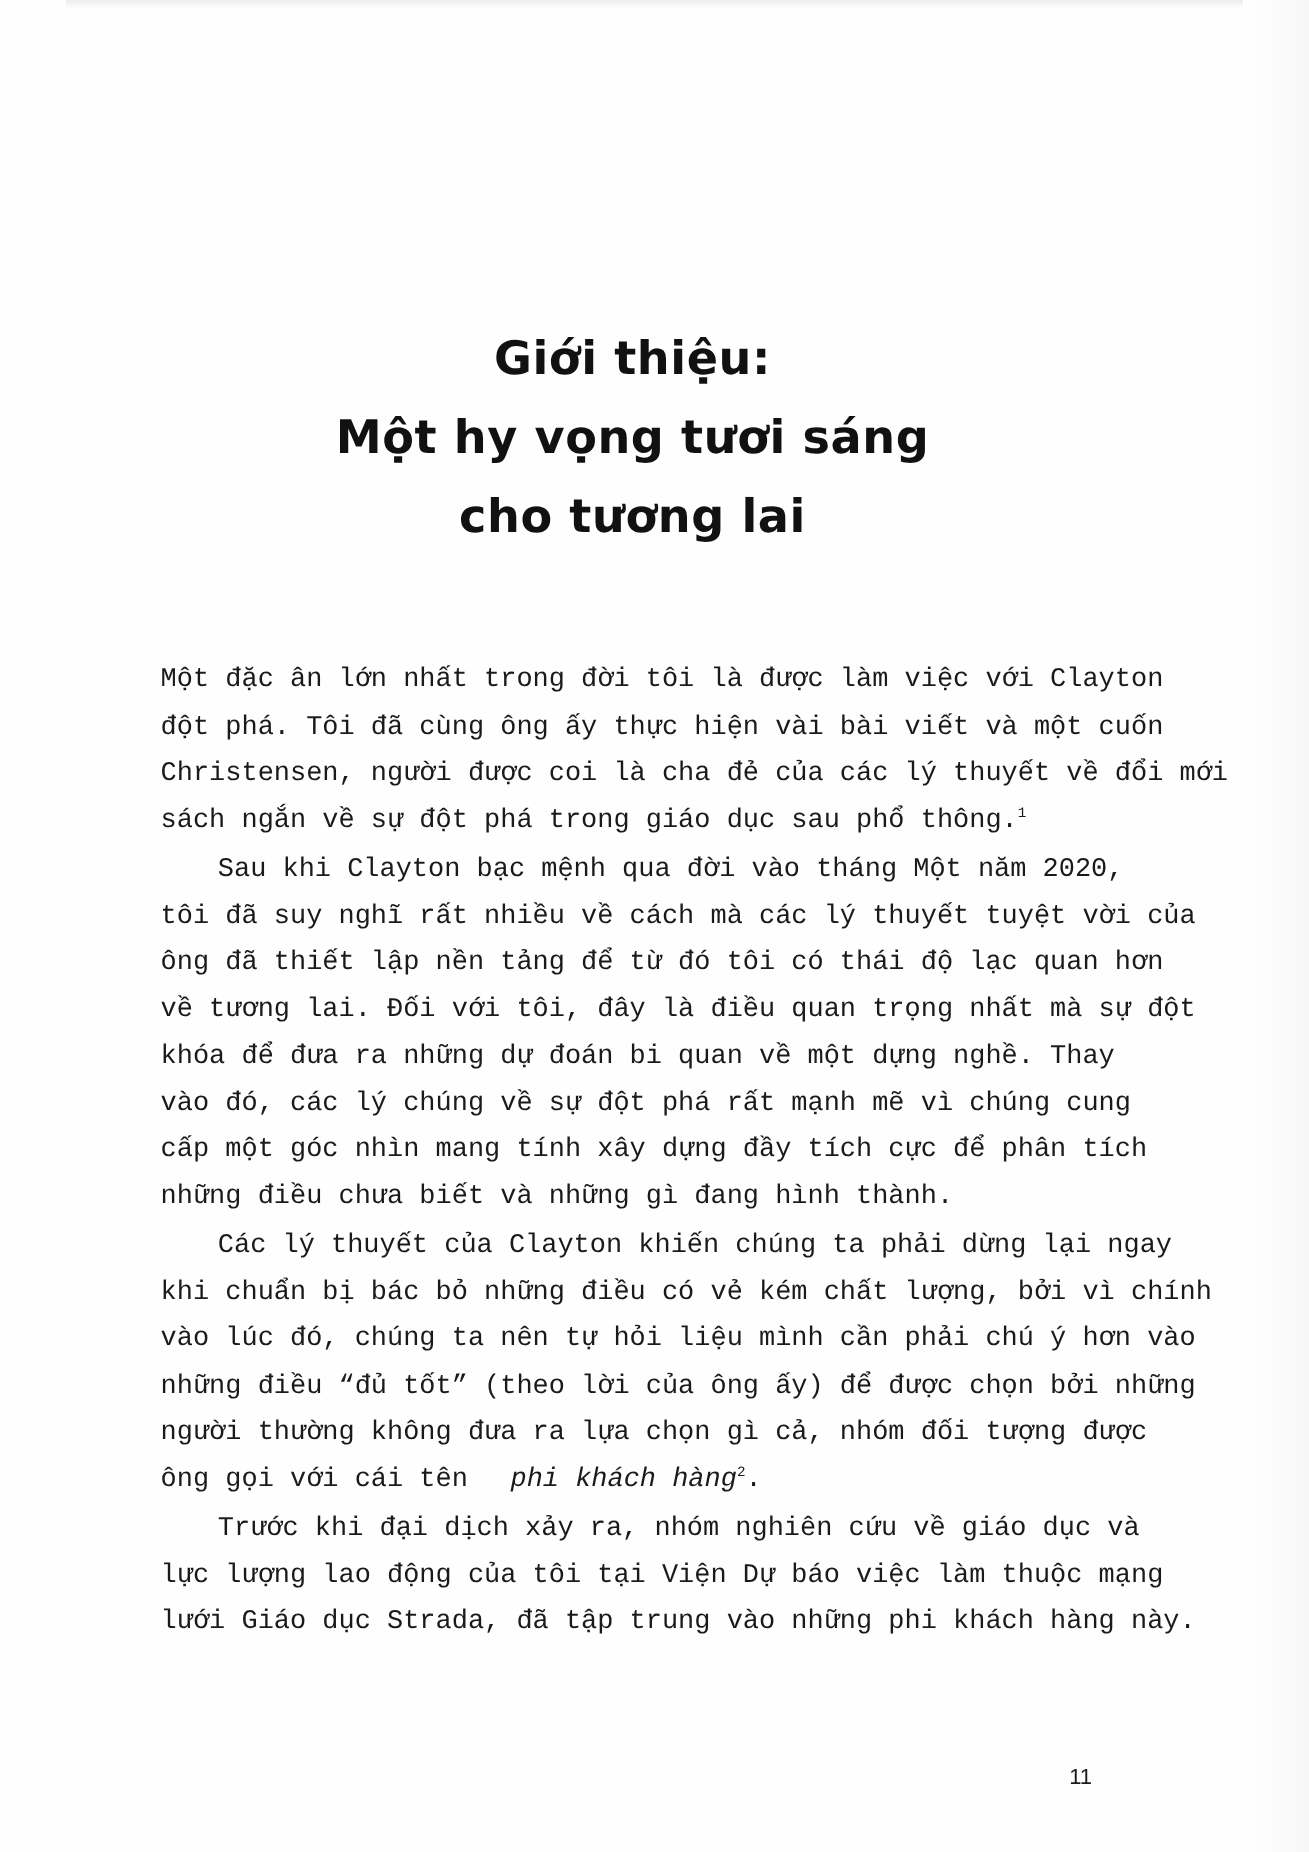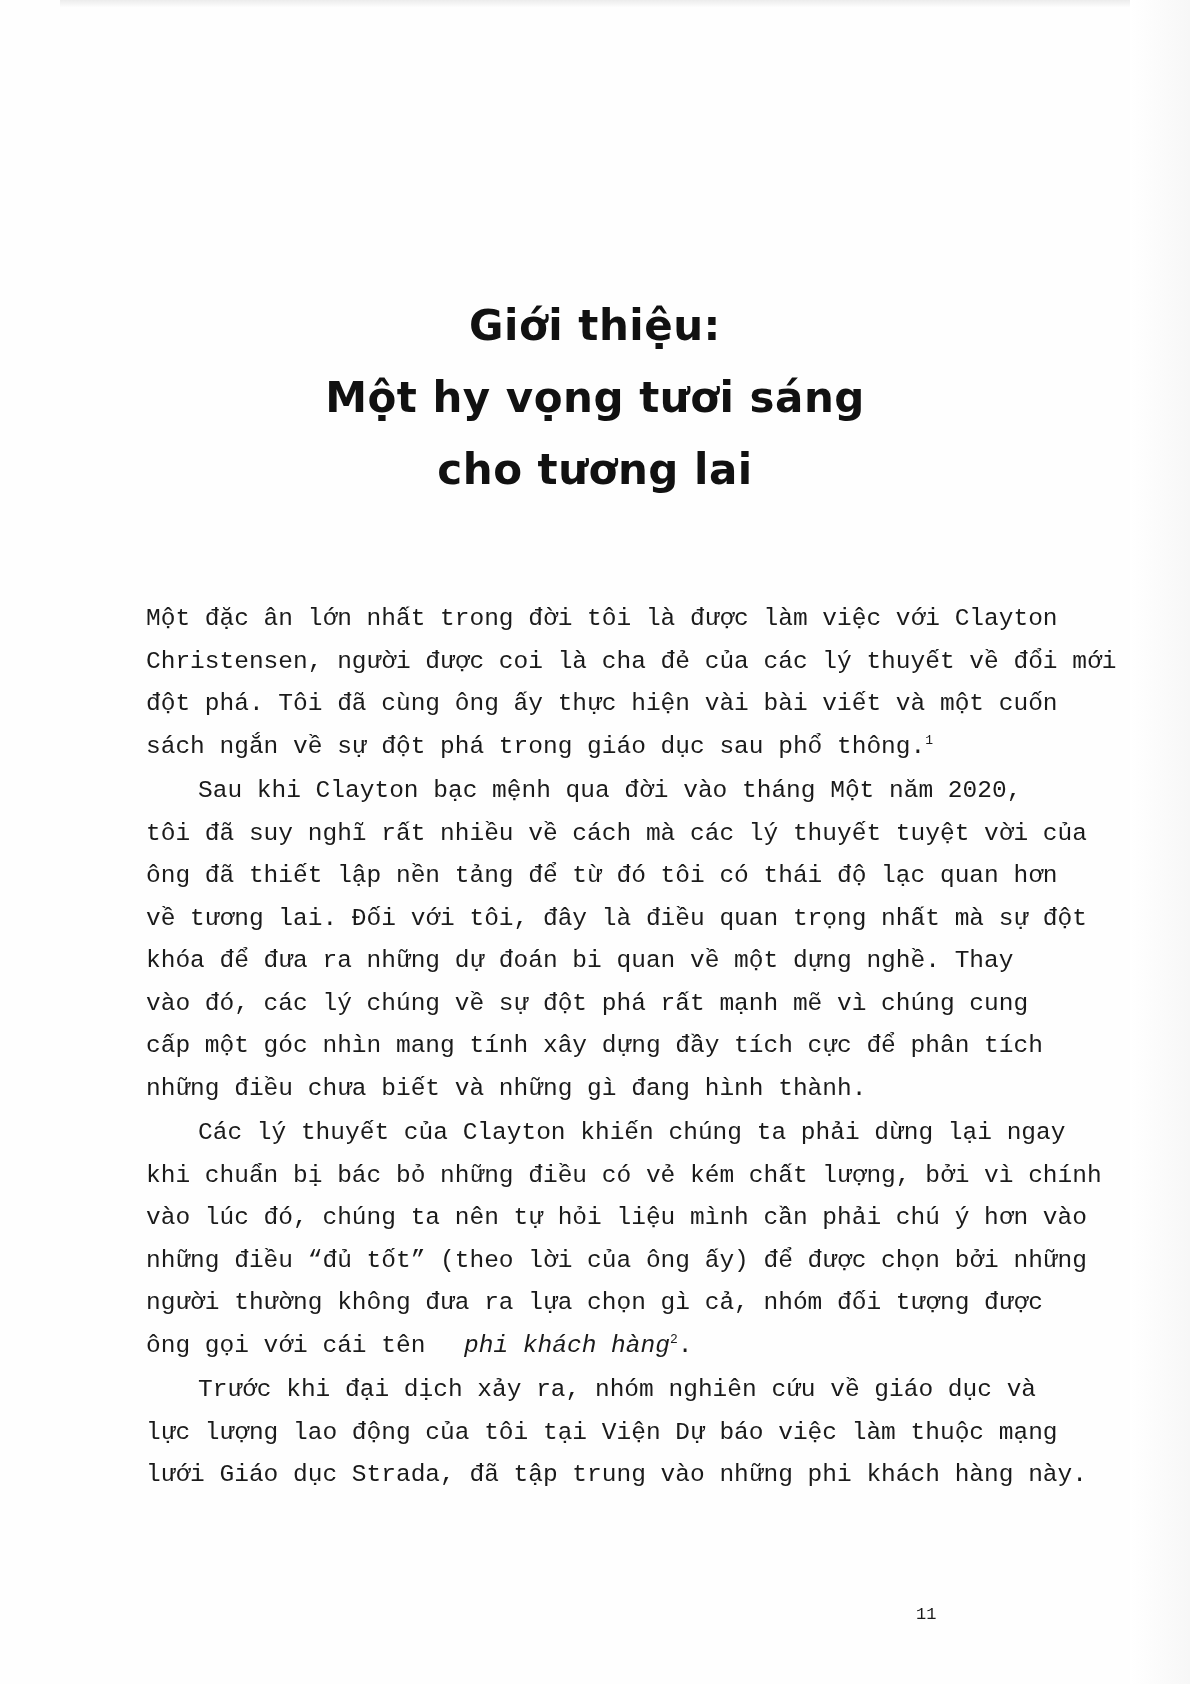--- a/index.html
+++ b/index.html
@@ -93,46 +93,46 @@
       font-size: 13px;
       vertical-align: super;
       line-height: 0;
     }
     em.term {
       font-style: italic;
       margin-left: 24px;
     }
     .page-number {
       position: absolute;
-      left: 916px;
+      left: 972px;
       top: 1605px;
-      font-family: Liberation Mono, monospace;
-      font-size: 17px;
+      font-family: Liberation Sans, sans-serif;
+      font-size: 20px;
       color: #1a1a1a;
     }
   </style>
 </head>
 <body>
 
 <div class="page">
   <div class="page-edge-top"></div>
   <div class="page-edge-right"></div>
 
-  <h1 class="chapter-title" style="margin:0;padding-left:20px;">
+  <h1 class="chapter-title" style="margin:0;">
     <span class="line">Giới thiệu:</span>
     <span class="line">Một hy vọng tươi sáng</span>
     <span class="line">cho tương lai</span>
   </h1>
 
   <div class="body-text">
 
     <p class="para">
       <span class="line">Một đặc ân lớn nhất trong đời tôi là được làm việc với Clayton</span>
+      <span class="line">đột phá. Tôi đã cùng ông ấy thực hiện vài bài viết và một cuốn</span>
       <span class="line">Christensen, người được coi là cha đẻ của các lý thuyết về đổi mới</span>
-      <span class="line">đột phá. Tôi đã cùng ông ấy thực hiện vài bài viết và một cuốn</span>
       <span class="line last"><span>sách ngắn về sự đột phá trong giáo dục sau phổ thông.</span><sup class="fn">1</sup></span>
     </p>
 
     <p class="para indent">
       <span class="line first">Sau khi Clayton bạc mệnh qua đời vào tháng Một năm 2020,</span>
       <span class="line">tôi đã suy nghĩ rất nhiều về cách mà các lý thuyết tuyệt vời của</span>
       <span class="line">ông đã thiết lập nền tảng để từ đó tôi có thái độ lạc quan hơn</span>
       <span class="line">về tương lai. Đối với tôi, đây là điều quan trọng nhất mà sự đột</span>
       <span class="line">khóa để đưa ra những dự đoán bi quan về một dựng nghề. Thay</span>
       <span class="line">vào đó, các lý chúng về sự đột phá rất mạnh mẽ vì chúng cung</span>

